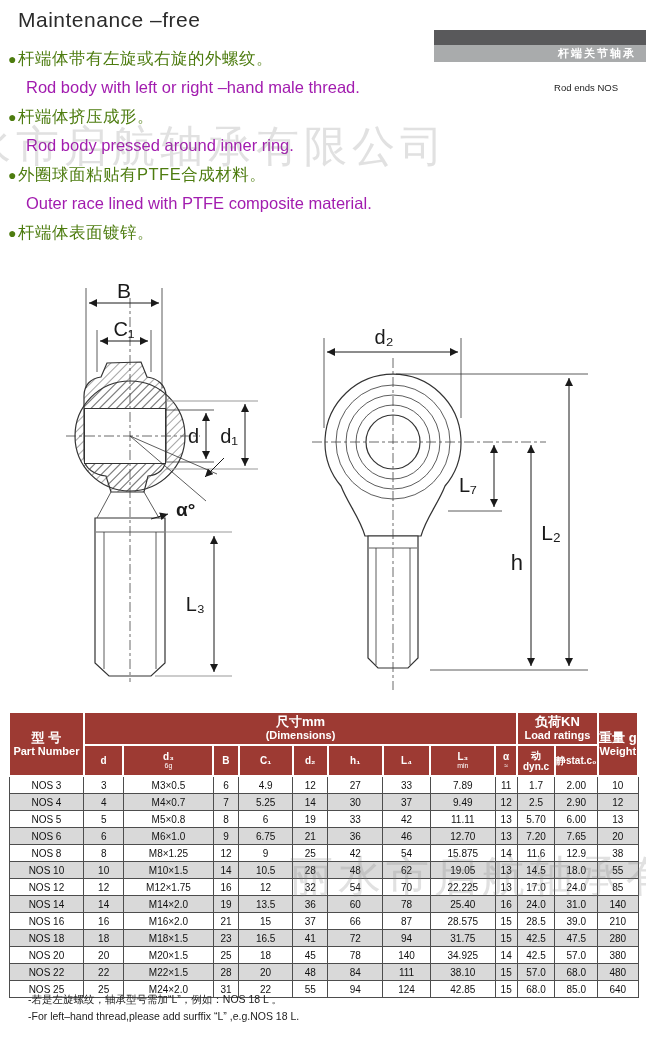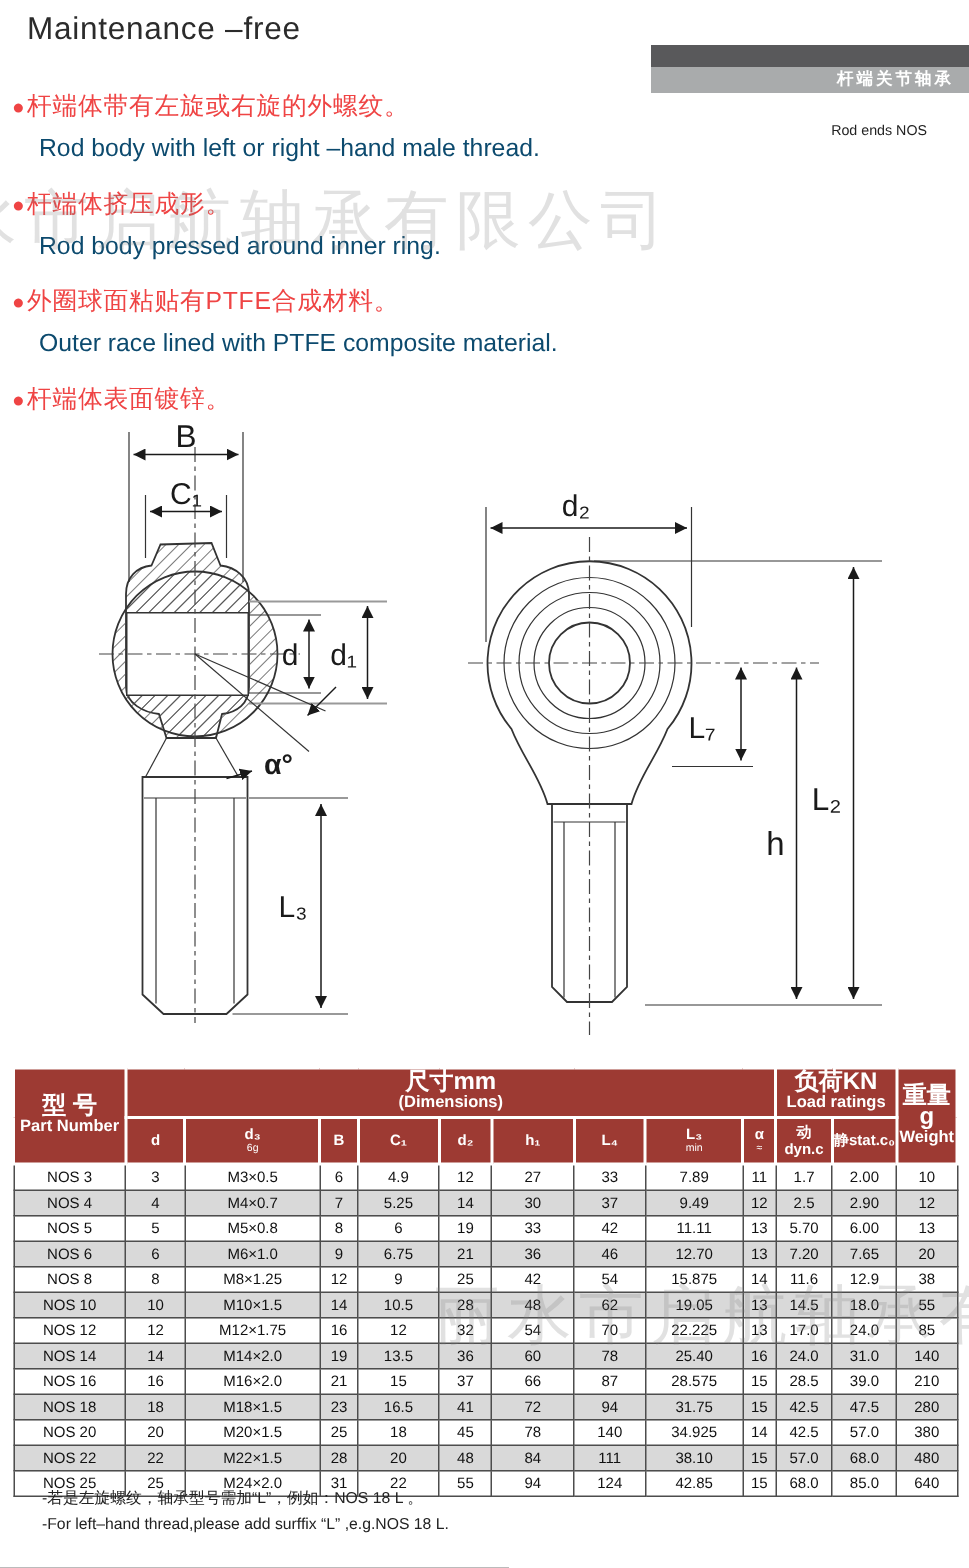--- a/index.html
+++ b/index.html
@@ -7,33 +7,33 @@
         font-family:"Liberation Sans","DejaVu Sans",sans-serif;color:#1a1a1a;overflow:hidden;}
   .title{position:absolute;top:8px;left:18px;font-size:21px;font-weight:normal;
          letter-spacing:.5px;color:#2b2b2b;}
   .tag{position:absolute;top:30px;right:0;width:212px;}
   .tag-dark{height:15px;background:var(--c-tag_dark,#59595b);}
   .tag-light{height:17px;background:var(--c-tag_light,#a9abac);color:#fff;font-size:11px;
              font-weight:bold;text-align:right;line-height:17px;padding-right:10px;
              box-sizing:border-box;letter-spacing:2px;}
   .tag-en{font-size:9.5px;color:#222;text-align:right;padding-right:28px;margin-top:20px;}
   .bullets{position:absolute;top:44px;left:8px;width:430px;}
-  .b-zh{font-size:16.5px;margin:16px 0 8px 0;letter-spacing:.5px;color:#ef4444;}
+  .b-zh{font-size:16.5px;margin:4px 0 8px 0;letter-spacing:.5px;color:#4d7c0f;}
   .b-zh::before{content:"●";margin-right:1px;font-size:14px;}
-  .b-en{font-size:16.5px;margin:0 0 9px 18px;color:#0c4a6e;}
+  .b-en{font-size:16.5px;margin:0 0 9px 18px;color:#a21caf;}
   .wm{position:absolute;color:rgba(130,130,130,.24);font-size:43px;letter-spacing:5px;
       white-space:nowrap;pointer-events:none;z-index:5;}
   .drawings{position:absolute;top:278px;left:0;}
   .spec{position:absolute;top:711px;left:8px;width:631px;border-collapse:collapse;
         table-layout:fixed;z-index:2;}
   .spec th{background:var(--c-header_red,#9d3a33);color:#fff;font-weight:bold;
            border:2px solid #fff;padding:0;text-align:center;vertical-align:middle;}
   .spec thead tr:first-child th{height:31px;}
   .spec thead tr:nth-child(2) th{height:29px;}
-  .h-zh{font-size:16px;line-height:14px;}
+  .h-zh{font-size:13px;line-height:14px;}
   .h-en{font-size:11px;line-height:13px;font-weight:bold;}
   .sh-main{font-size:10px;line-height:11px;}
   .sh-sub{font-size:7px;line-height:8px;font-weight:normal;}
   .spec td{border:1px solid #4d4d4d;font-size:10px;text-align:center;height:16px;
            padding:0;color:#111;background:transparent;}
   .spec tbody tr:nth-child(even){background:var(--c-row_alt,#d9d9d9);}
   .notes{position:absolute;top:991px;left:28px;font-size:10.5px;color:#222;line-height:17px;z-index:2;}
   .dim{stroke:#1a1a1a;stroke-width:1;}
   .ext{stroke:#333;stroke-width:.8;}
   .gext{stroke:#999;stroke-width:1.2;}

